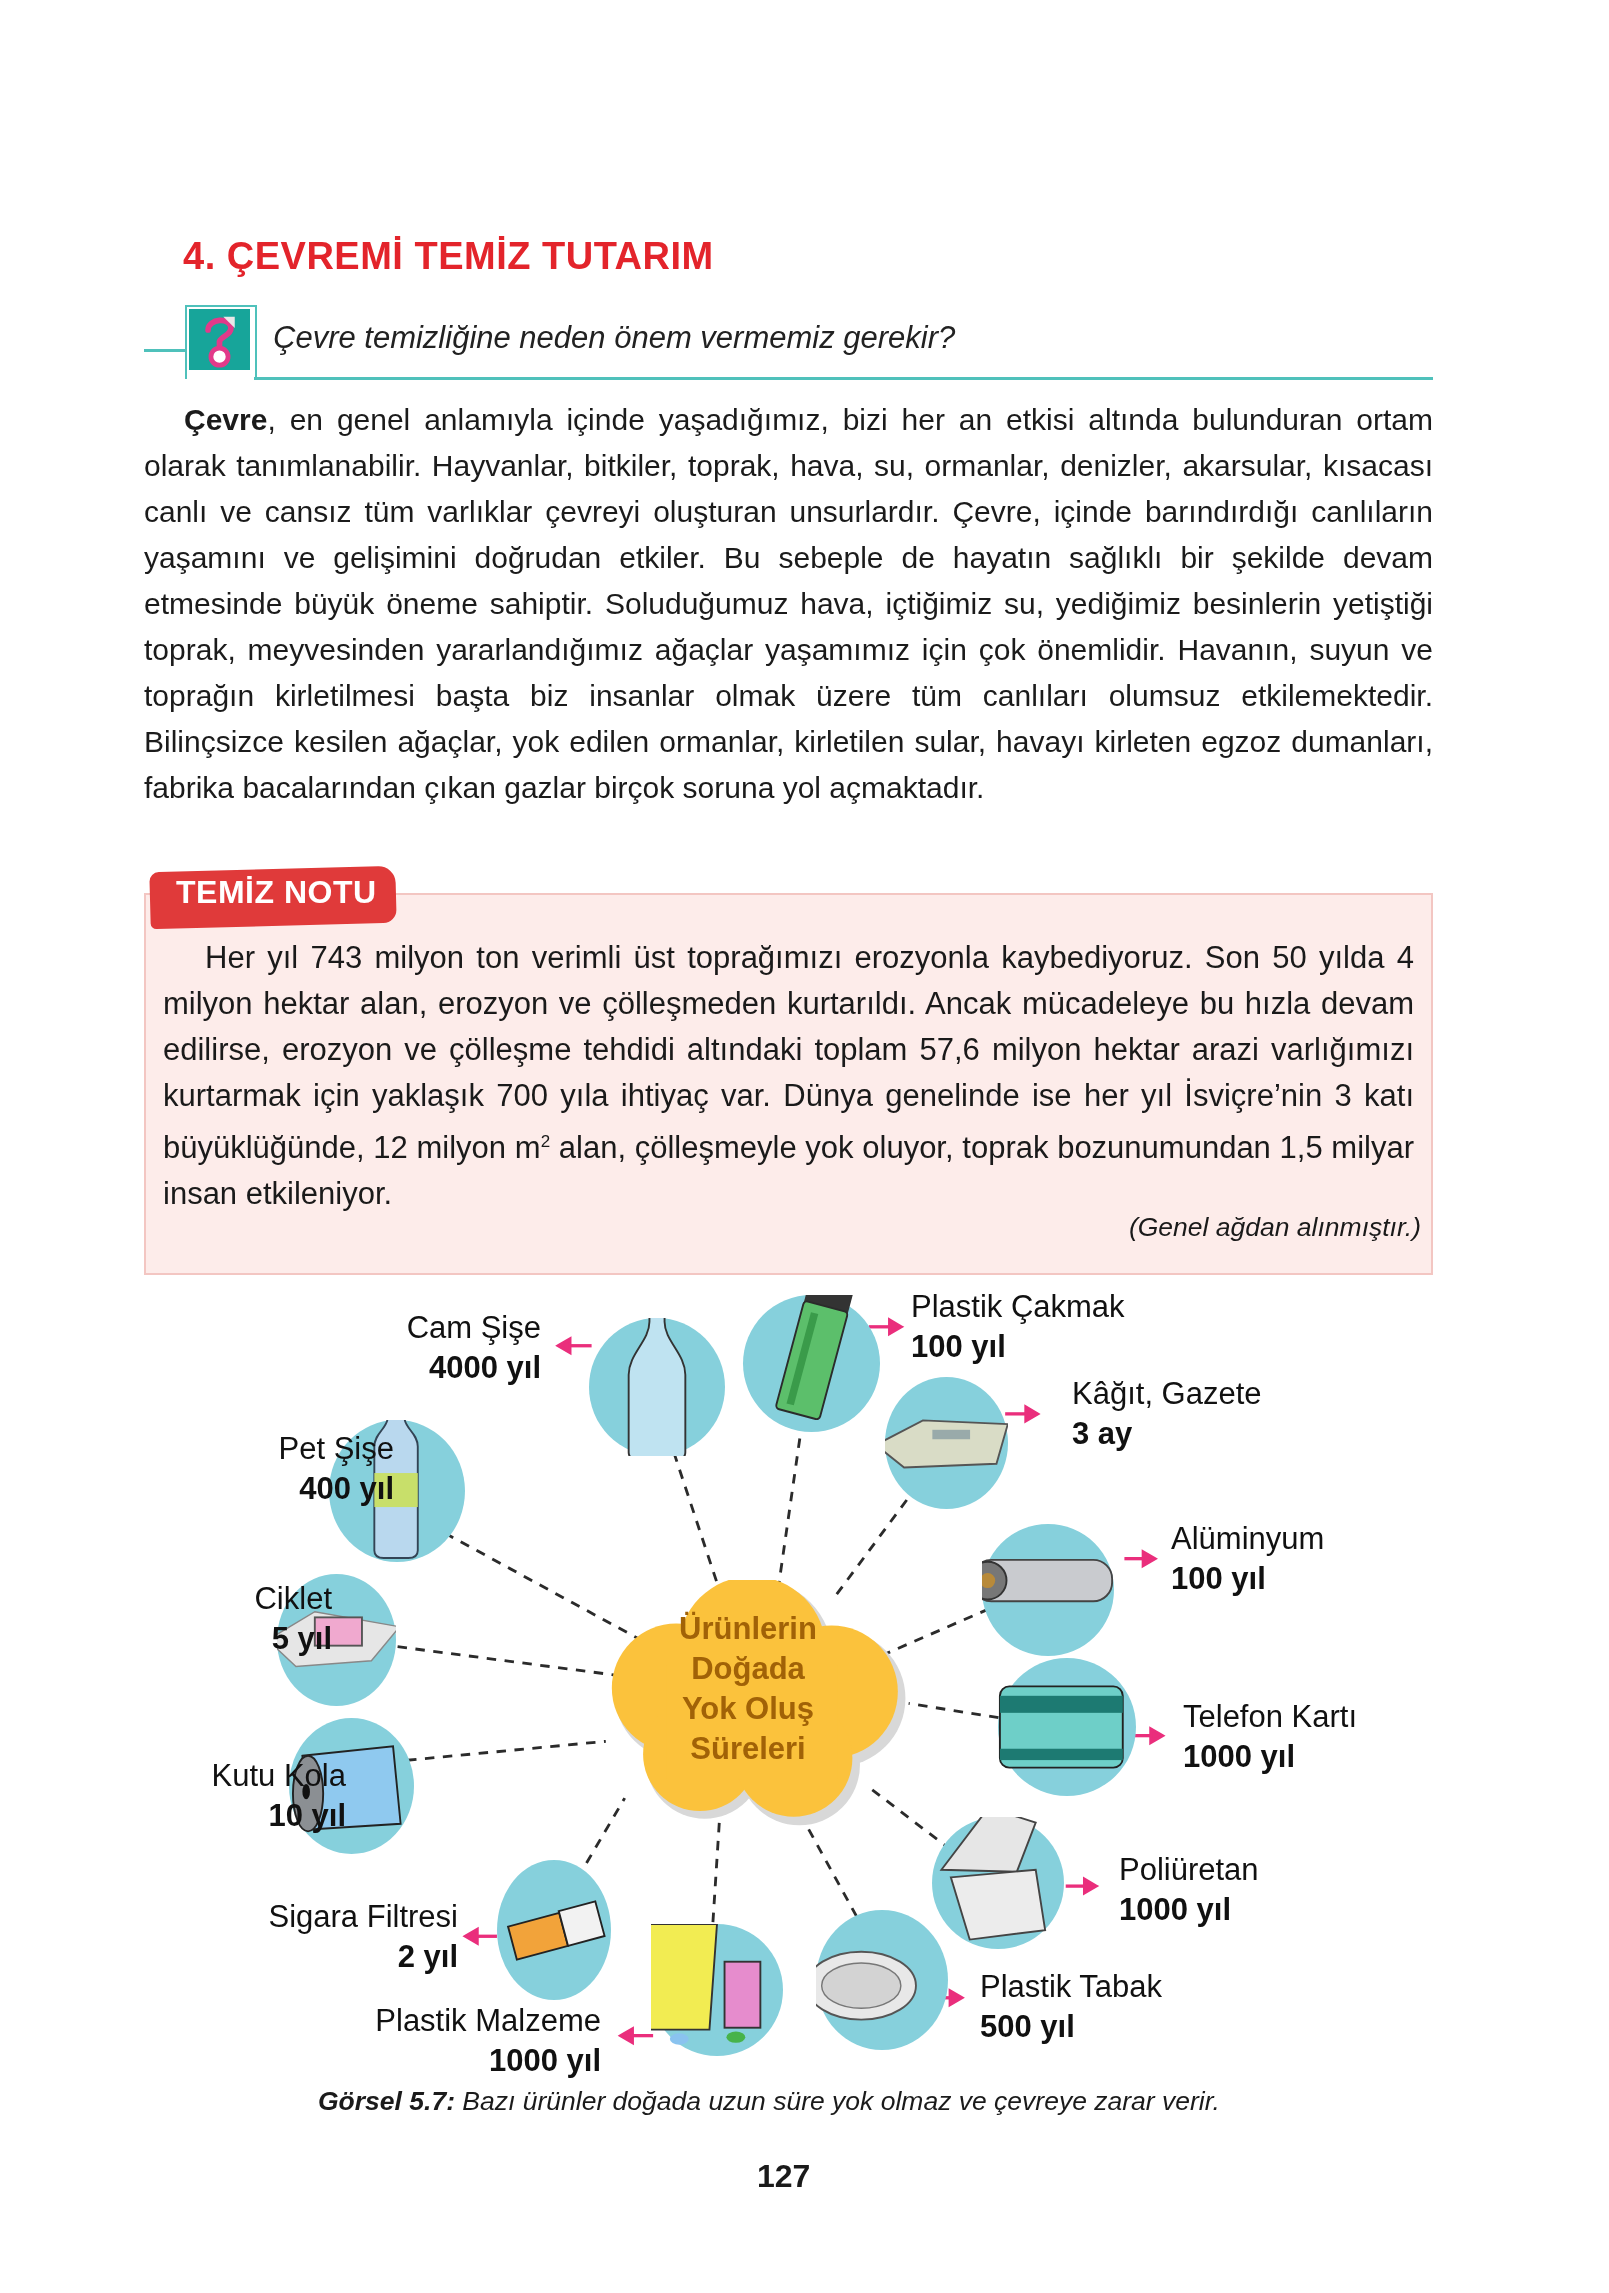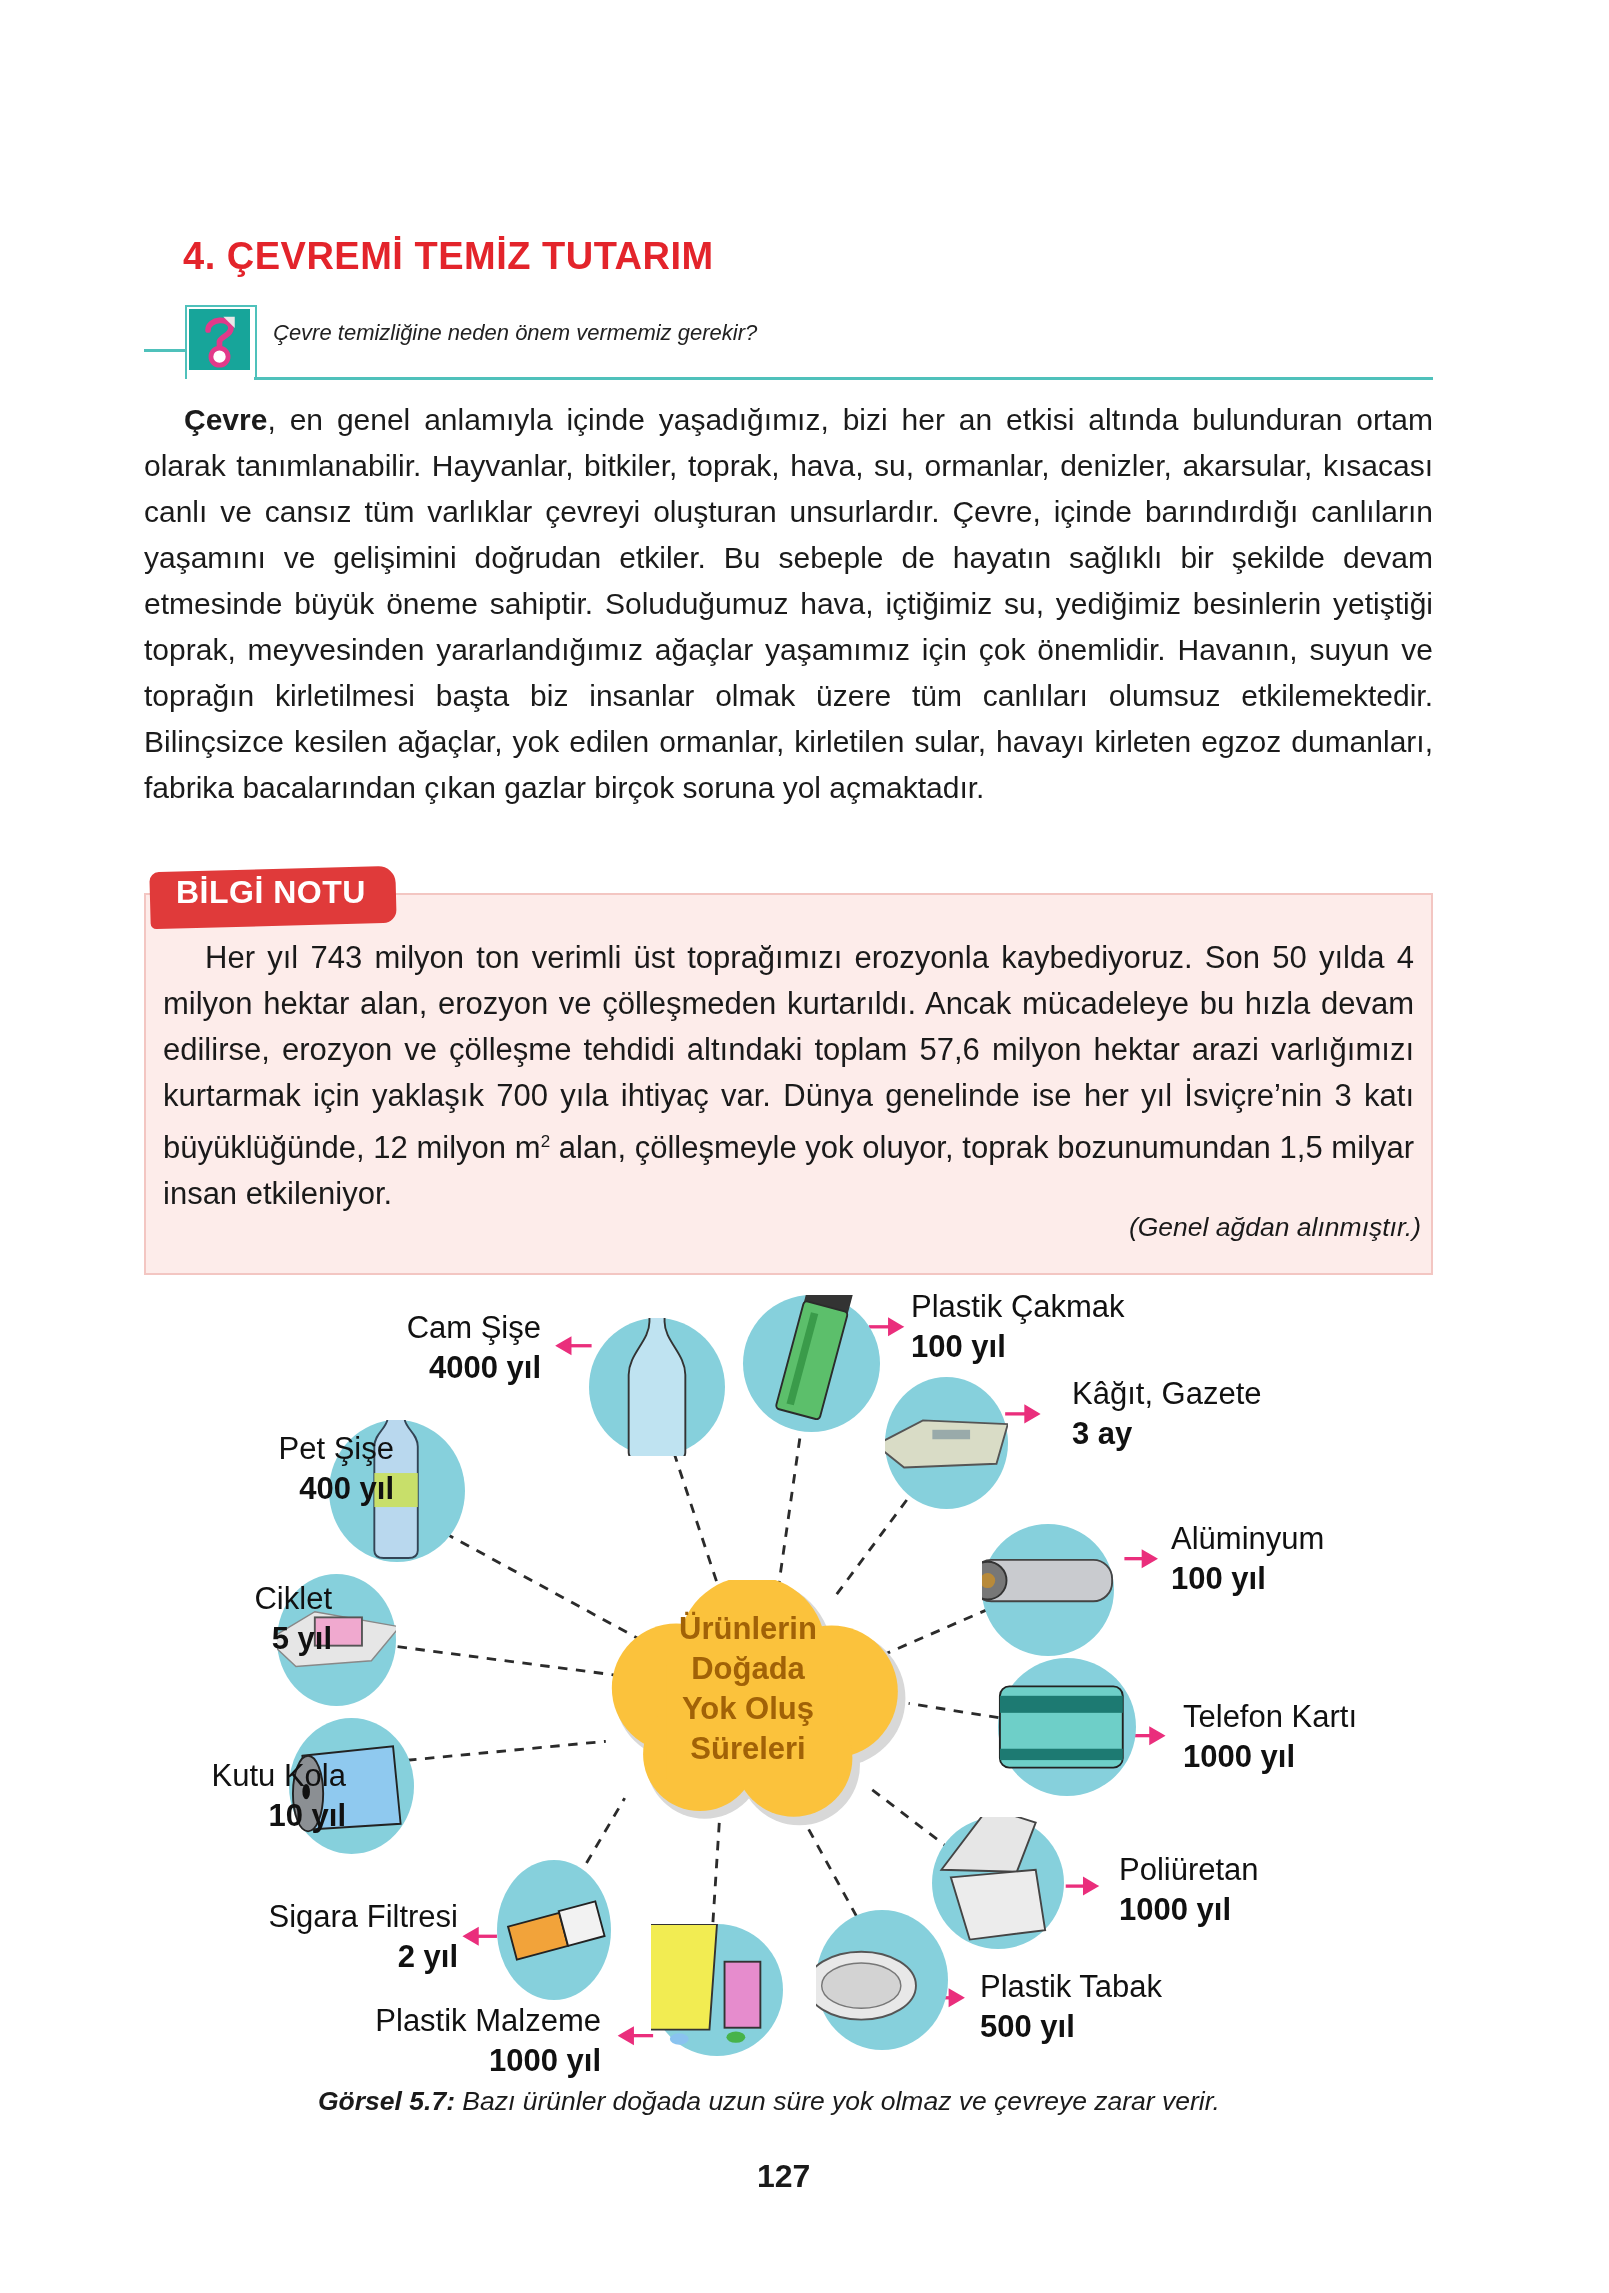--- a/index.html
+++ b/index.html
@@ -8,21 +8,21 @@
 
   .section-title { position:absolute; left:183px; top:235px; font-size:38px; font-weight:bold;
                    color:#e3242b; letter-spacing:0.5px; font-family:"Liberation Sans", sans-serif; }
 
   
   .q-line-left { position:absolute; left:144px; top:349px; width:42px; height:2.8px; background:#4fc1bb; }
   .q-box { position:absolute; left:185px; top:305px; width:72px; height:74px;
            border-top:2.8px solid #4fc1bb; border-left:2.8px solid #4fc1bb; border-right:2.8px solid #4fc1bb; box-sizing:border-box; }
   .q-icon { position:absolute; left:189px; top:309px; width:61px; height:61px; background:#17a59a; }
   .q-line-bottom { position:absolute; left:254px; top:377px; width:1179px; height:2.8px; background:#4fc1bb; }
-  .q-text { position:absolute; left:273px; top:320px; font-size:22px; font-style:italic; color:#222;
+  .q-text { position:absolute; left:273px; top:320px; font-size:31px; font-style:italic; color:#222;
             font-family:"Liberation Sans", sans-serif; }
 
   .body-text { position:absolute; left:144px; top:397px; width:1289px; font-size:30px; line-height:46px;
                text-align:justify; font-family:"Liberation Sans", sans-serif; color:#1b1b1b; }
   .body-text p { margin:0; text-indent:40px; }
 
   
   .note-box { position:absolute; left:144px; top:893px; width:1289px; height:382px; background:#fdecea;
               border:2.8px solid #f3c6c2; box-sizing:border-box; }
   .note-badge { position:absolute; left:150px; top:869px; width:246px; height:57px; background:#e03a3a;
@@ -69,21 +69,21 @@
 </div>
 <div class="q-line-bottom"></div>
 <div class="q-text">Çevre temizliğine neden önem vermemiz gerekir?</div>
 
 <div class="body-text">
   <p><b>Çevre</b><span>, en genel anlamıyla içinde yaşadığımız, bizi her an etkisi altında bulunduran ortam olarak tanımlanabilir. Hayvanlar, bitkiler, toprak, hava, su, ormanlar, denizler, akarsular, kısacası canlı ve cansız tüm varlıklar çevreyi oluşturan unsurlardır. Çevre, içinde barındırdığı canlıların yaşamını ve gelişimini doğrudan etkiler. Bu sebeple de hayatın sağlıklı bir şekilde devam etmesinde büyük öneme sahiptir. Soluduğumuz hava, içtiğimiz su, yediğimiz besinlerin yetiştiği toprak, meyvesinden yararlandığımız ağaçlar yaşamımız için çok önemlidir. Havanın, suyun ve toprağın kirletilmesi başta biz insanlar olmak üzere tüm canlıları olumsuz etkilemektedir. Bilinçsizce kesilen ağaçlar, yok edilen ormanlar, kirletilen sular, havayı kirleten egzoz dumanları, fabrika bacalarından çıkan gazlar birçok soruna yol açmaktadır.</span></p>
 </div>
 
 <div class="note-box"></div>
 <div class="note-badge"></div>
-<div class="note-badge-text">BİLGİ NOTU</div>
+<div class="note-badge-text">TEMİZ NOTU</div>
 <div class="note-text">
   <p><span>Her yıl 743 milyon ton verimli üst toprağımızı erozyonla kaybediyoruz. Son 50 yılda 4 milyon hektar alan, erozyon ve çölleşmeden kurtarıldı. Ancak mücadeleye bu hızla devam edilirse, erozyon ve çölleşme tehdidi altındaki toplam 57,6 milyon hektar arazi varlığımızı kurtarmak için yaklaşık 700 yıla ihtiyaç var. Dünya genelinde ise her yıl İsviçre’nin 3 katı büyüklüğünde, 12 milyon m</span><sup>2</sup><span> alan, çölleşmeyle yok oluyor, toprak bozunumundan 1,5 milyar insan etkileniyor.</span></p>
 </div>
 <div class="note-source">(Genel ağdan alınmıştır.)</div>
 
 <div class="diagram">
   <svg width="1610" height="2294" style="position:absolute;left:0;top:0;" viewBox="0 0 1701 2424">
     <g stroke="#2b2b2b" stroke-width="3" stroke-dasharray="10 9" fill="none">
       <line x1="712" y1="1535" x2="760" y2="1680"></line>
       <line x1="845" y1="1520" x2="822" y2="1680"></line>

